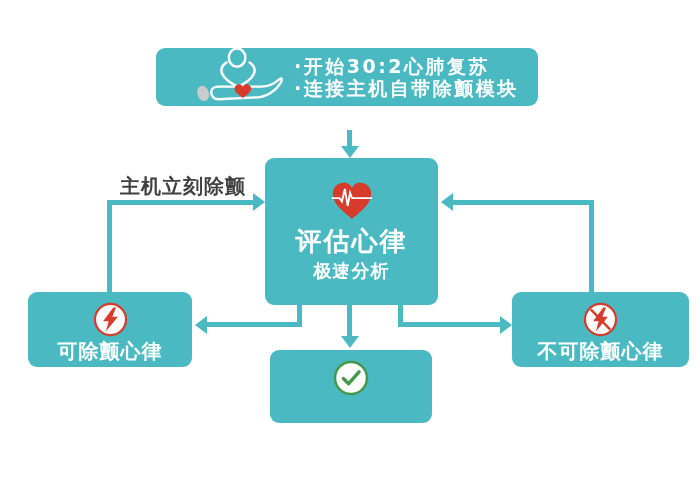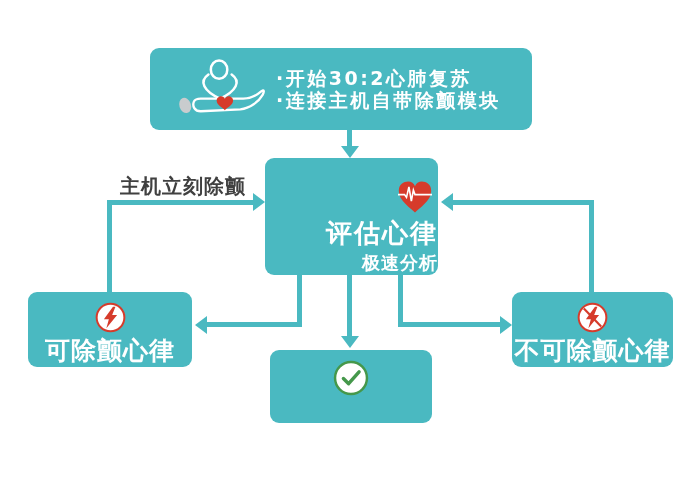--- a/index.html
+++ b/index.html
@@ -5,30 +5,30 @@
   html,body{margin:0;padding:0;background:#ffffff;}
   .canvas{
     position:relative;width:700px;height:480px;background:#ffffff;overflow:hidden;
     font-family:"DejaVu Sans","Liberation Sans",sans-serif;
   }
   .box{
     position:absolute;background:#4ab9c1;border-radius:9px;color:#ffffff;
     font-weight:bold;display:flex;flex-direction:column;align-items:center;
     box-sizing:border-box;
   }
-  .top-box{left:150px;top:48px;width:382px;height:82px;flex-direction:row;justify-content:flex-start;padding-left:24px;}
+  .top-box{left:156px;top:48px;width:382px;height:58px;flex-direction:row;justify-content:flex-start;padding-left:36px;}
   .top-lines{margin-left:8px;font-size:19px;line-height:22px;letter-spacing:2.5px;white-space:nowrap;}
-  .center-box{left:265px;top:158px;width:173px;height:117px;padding-top:22px;align-items:flex-end;}
+  .center-box{left:265px;top:158px;width:173px;height:147px;padding-top:22px;}
   .center-title{font-size:26px;letter-spacing:2px;margin-top:2px;white-space:nowrap;}
   .center-sub{font-size:18px;letter-spacing:1px;white-space:nowrap;}
   .outcome-box{padding-top:9px;}
   .left-box{left:28px;top:292px;width:164px;height:75px;}
-  .right-box{left:512px;top:292px;width:161px;height:75px;}
+  .right-box{left:512px;top:292px;width:177px;height:75px;}
   .bottom-box{left:270px;top:350px;width:162px;height:73px;}
-  .outcome-label{font-size:25px;letter-spacing:1px;white-space:nowrap;}
+  .outcome-label{font-size:20px;letter-spacing:1px;white-space:nowrap;}
   .edge-label{
     position:absolute;color:#404040;font-weight:bold;font-size:20px;
     letter-spacing:1px;text-align:center;white-space:nowrap;
   }
   .edge-label-left{left:103px;top:173px;width:160px;}
   .edge-label-right{left:448px;top:171px;width:160px;}
   .ln{position:absolute;background:#4ab9c1;}
   .tri{position:absolute;width:0;height:0;border-style:solid;border-color:transparent;}
   .tri-down{border-left:9px solid transparent;border-right:9px solid transparent;border-top:12px solid #4ab9c1;}
   .tri-right{border-top:9px solid transparent;border-bottom:9px solid transparent;border-left:12px solid #4ab9c1;}

